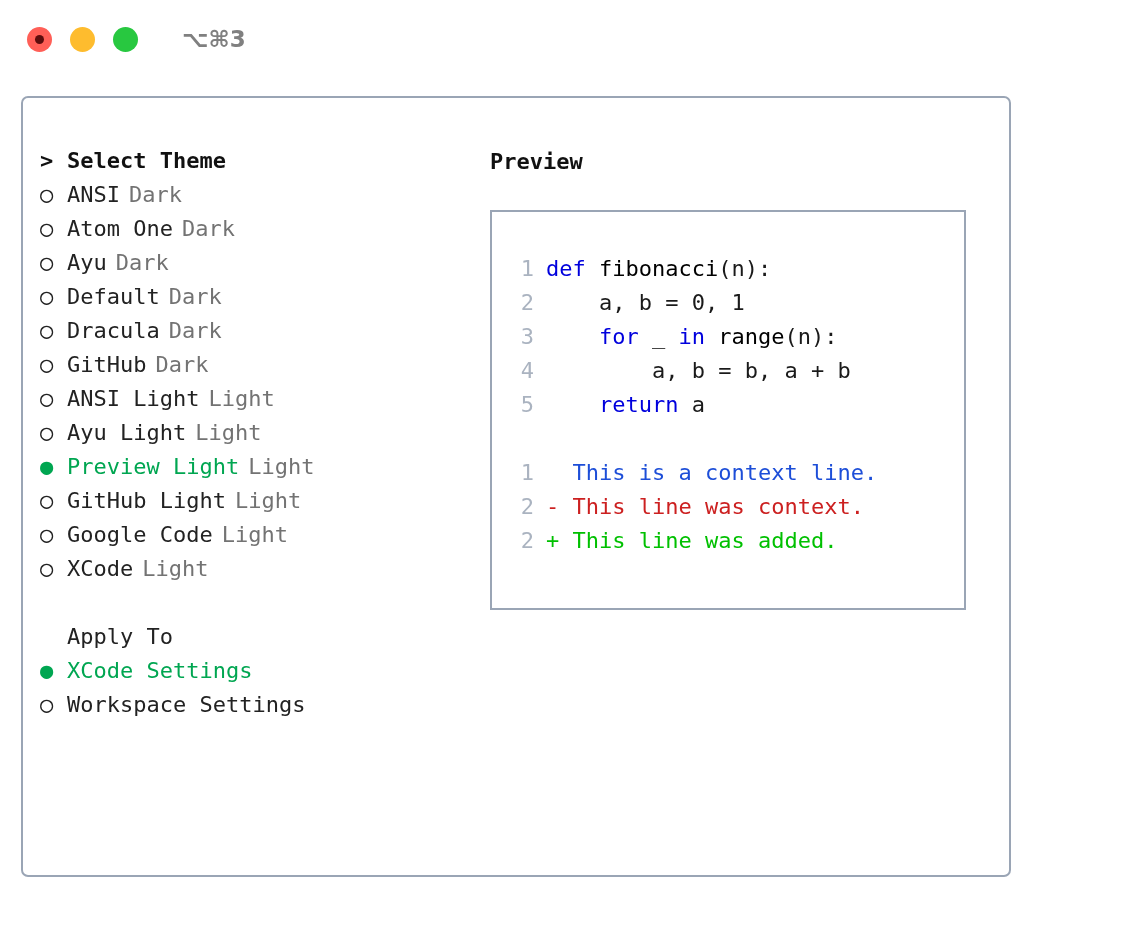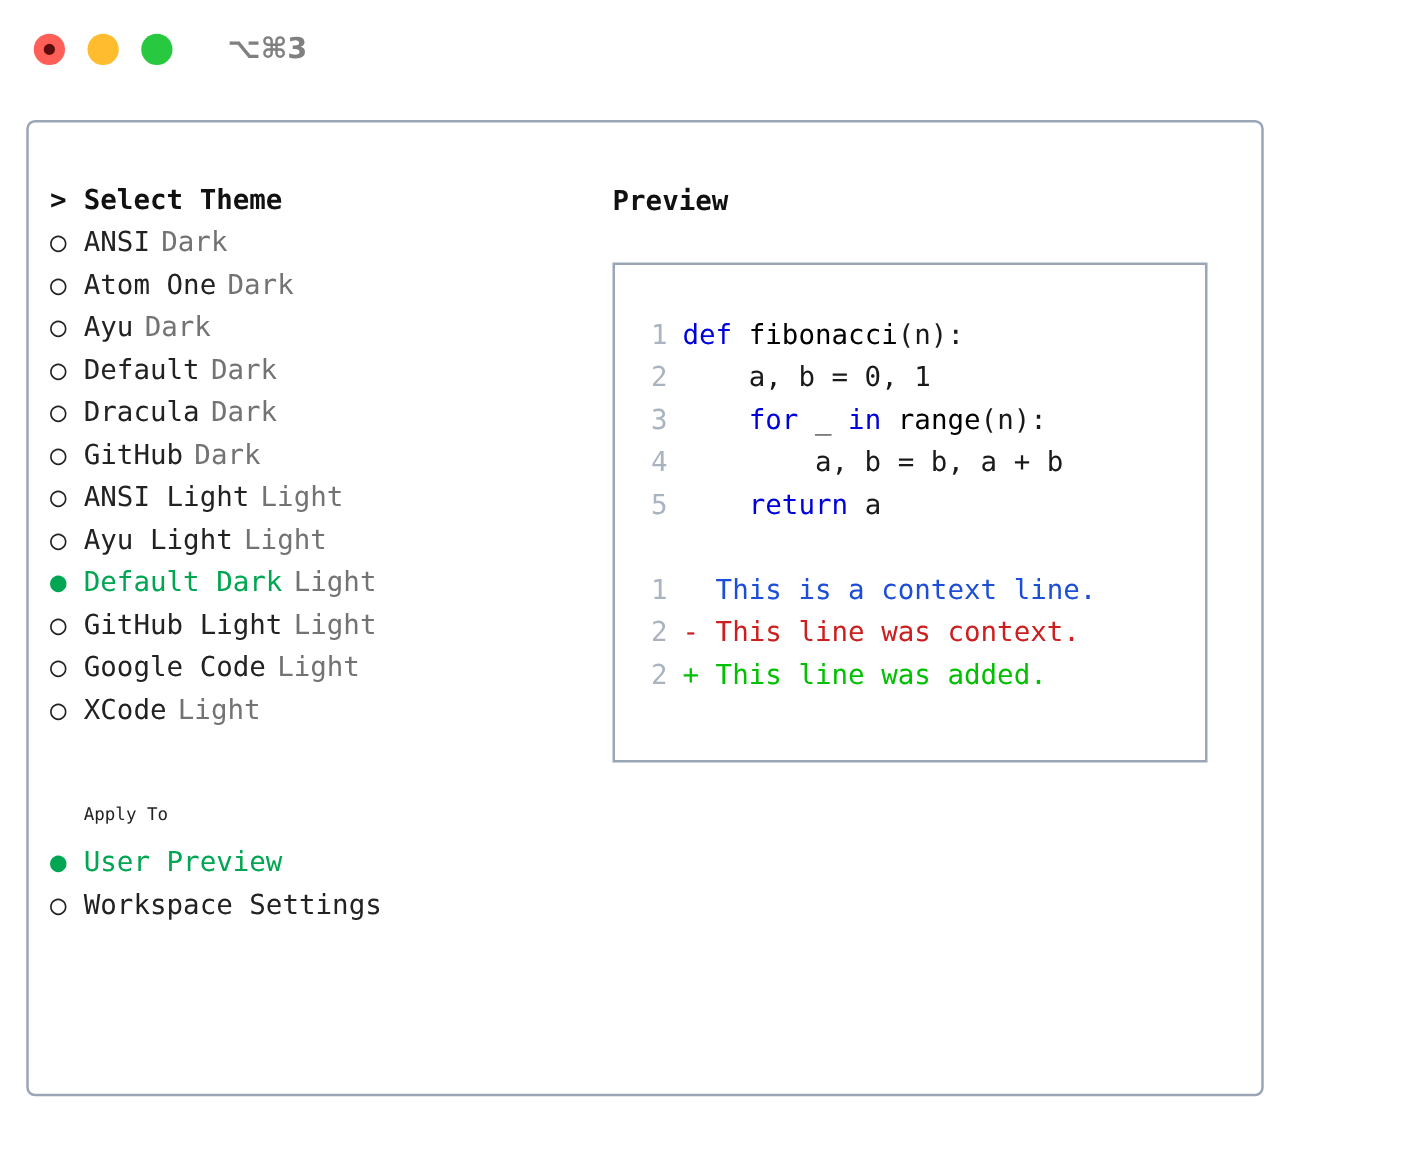--- a/index.html
+++ b/index.html
@@ -121,24 +121,23 @@
     color: #737373;
     margin-left: 9px;
   }
 
   .spacer { height: 34px; }
 
   .section-title {
     display: flex;
     align-items: baseline;
     height: 34px;
-    font-size: 14px;
+    font-size: 22px;
     color: #222222;
     white-space: pre;
-    margin-top: 20px;
   }
 
   .hint {
     margin-top: 24px;
     font-size: 22px;
     color: #8d99ac;
     line-height: 34px;
     width: 400px;
     white-space: pre-wrap;
   }
@@ -221,35 +220,35 @@
 
         <div id="theme-items">
             <div class="row"><span class="marker">○</span><span class="label">ANSI</span><span class="tag">Dark</span></div>
             <div class="row"><span class="marker">○</span><span class="label">Atom One</span><span class="tag">Dark</span></div>
             <div class="row"><span class="marker">○</span><span class="label">Ayu</span><span class="tag">Dark</span></div>
             <div class="row"><span class="marker">○</span><span class="label">Default</span><span class="tag">Dark</span></div>
             <div class="row"><span class="marker">○</span><span class="label">Dracula</span><span class="tag">Dark</span></div>
             <div class="row"><span class="marker">○</span><span class="label">GitHub</span><span class="tag">Dark</span></div>
             <div class="row"><span class="marker">○</span><span class="label">ANSI Light</span><span class="tag">Light</span></div>
             <div class="row"><span class="marker">○</span><span class="label">Ayu Light</span><span class="tag">Light</span></div>
-            <div class="row"><span class="marker bullet-filled">●</span><span class="label selected">Default Dark</span><span class="tag">Light</span></div>
+            <div class="row"><span class="marker bullet-filled">●</span><span class="label selected">Preview Light</span><span class="tag">Light</span></div>
             <div class="row"><span class="marker">○</span><span class="label">GitHub Light</span><span class="tag">Light</span></div>
             <div class="row"><span class="marker">○</span><span class="label">Google Code</span><span class="tag">Light</span></div>
             <div class="row"><span class="marker">○</span><span class="label">XCode</span><span class="tag">Light</span></div>
           </div>
 
         <div class="spacer"></div>
 
         <div class="section-title">
           <span class="marker"></span>
           <span>Apply To</span>
         </div>
 
         <div id="apply-items">
-            <div class="row"><span class="marker bullet-filled">●</span><span class="label selected">User Preview</span></div>
+            <div class="row"><span class="marker bullet-filled">●</span><span class="label selected">XCode Settings</span></div>
             <div class="row"><span class="marker">○</span><span class="label">Workspace Settings</span></div>
           </div>
 
       </div>
 
       <div class="right-col">
         <div class="preview-title">Preview</div>
         <div class="preview-box">
           <div id="code-block">
               <div class="code-line"><span class="lineno">1</span><span class="code-text"><span class="tok-kw">def </span><span class="tok-fn">fibonacci</span><span class="tok-def">(n):</span></span></div>

